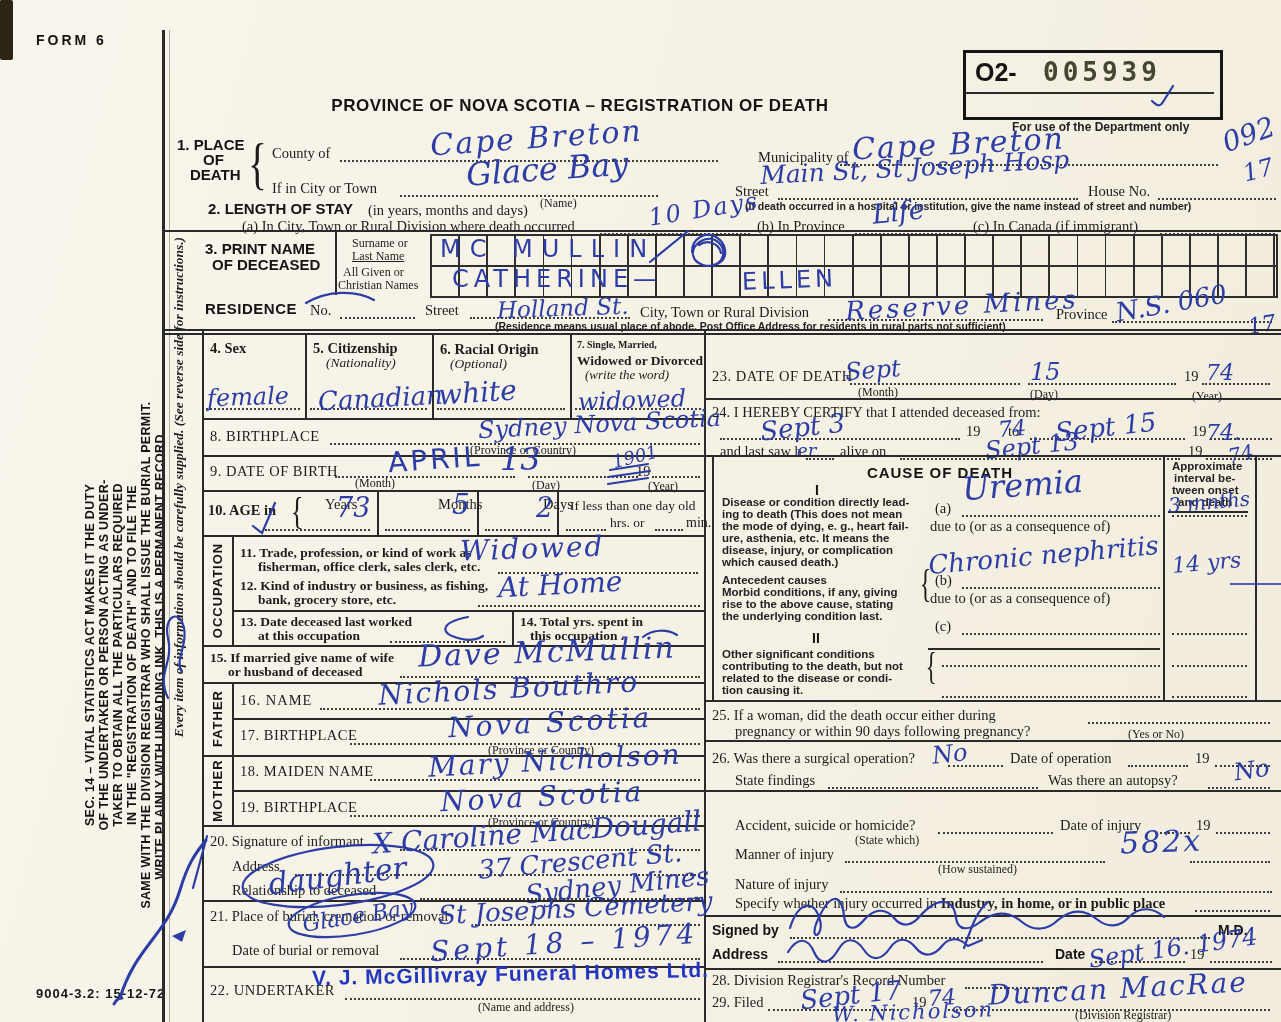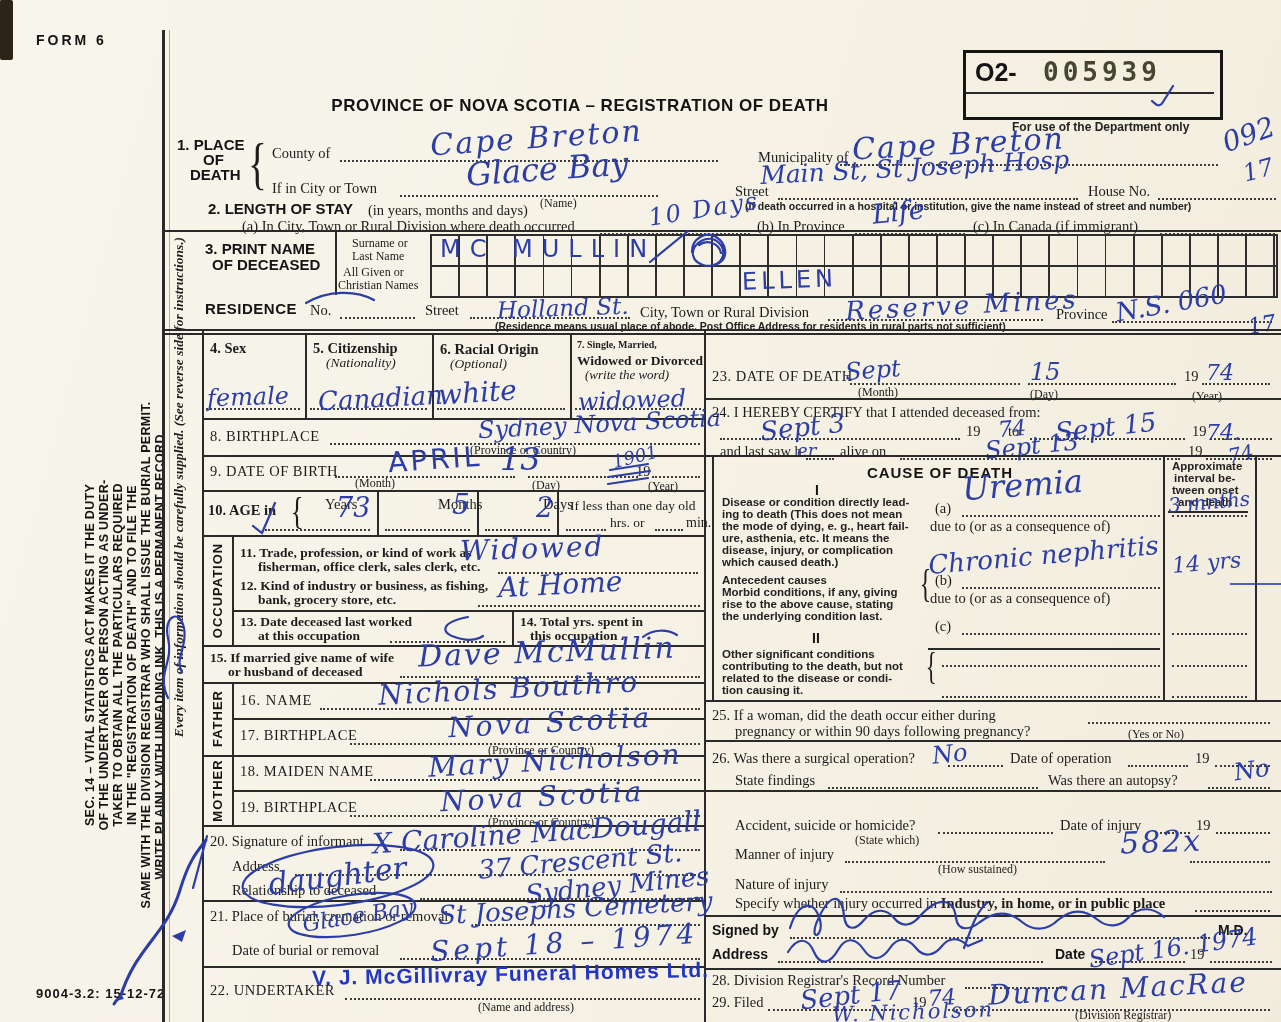--- a/index.html
+++ b/index.html
@@ -92,26 +92,27 @@
   <div class="a p" style="left:973px;top:218px">(c) In Canada (if immigrant)</div>
   <div class="dl" style="left:1160px;top:231px;width:115px"></div>
   <div class="a hw" style="left:648px;top:195px;font-size:24px;letter-spacing:2px;transform:rotate(-9deg)">10 Days</div>
   <div class="a hw" style="left:872px;top:196px;font-size:27px;transform:rotate(-6deg)">Life</div>
 
   <div class="hl" style="left:162px;top:230px;width:1119px"></div>
   <div class="vl" style="left:335px;top:232px;height:63px"></div>
   <div class="a b" style="left:205px;top:240px;font-size:15px">3. PRINT NAME</div>
   <div class="a b" style="left:212px;top:256px;font-size:15px">OF DECEASED</div>
   <div class="a ps" style="left:352px;top:236px">Surname or</div>
-  <div class="a ps" style="left:352px;top:249px;">Last Name</div>
+  <div class="a ps" style="left:352px;top:249px;text-decoration:underline">Last Name</div>
   <div class="a ps" style="left:343px;top:265px">All Given or</div>
   <div class="a ps" style="left:338px;top:278px">Christian Names</div>
   <div class="grid" style="left:430px;top:234px;width:844px;height:29px"></div>
   <div class="grid" style="left:430px;top:265px;width:844px;height:29px"></div>
   <div class="a hp" style="left:440px;top:235px;font-size:24px;letter-spacing:9px">MC MULLIN</div>
+  <div class="a hp" style="left:452px;top:265px;font-size:24px;letter-spacing:5px">CATHERINE—</div>
   <div class="a hp" style="left:742px;top:266px;font-size:24px;letter-spacing:4px;transform:rotate(-2deg)">ELLEN</div>
 
   <div class="a b" style="left:205px;top:300px;font-size:15px;letter-spacing:.5px">RESIDENCE</div>
   <div class="a p" style="left:310px;top:302px">No.</div>
   <div class="dl" style="left:340px;top:315px;width:75px"></div>
   <div class="a p" style="left:425px;top:302px">Street</div>
   <div class="dl" style="left:470px;top:315px;width:160px"></div>
   <div class="a p" style="left:640px;top:304px">City, Town or Rural Division</div>
   <div class="dl" style="left:828px;top:317px;width:215px"></div>
   <div class="a p" style="left:1056px;top:306px">Province</div>

